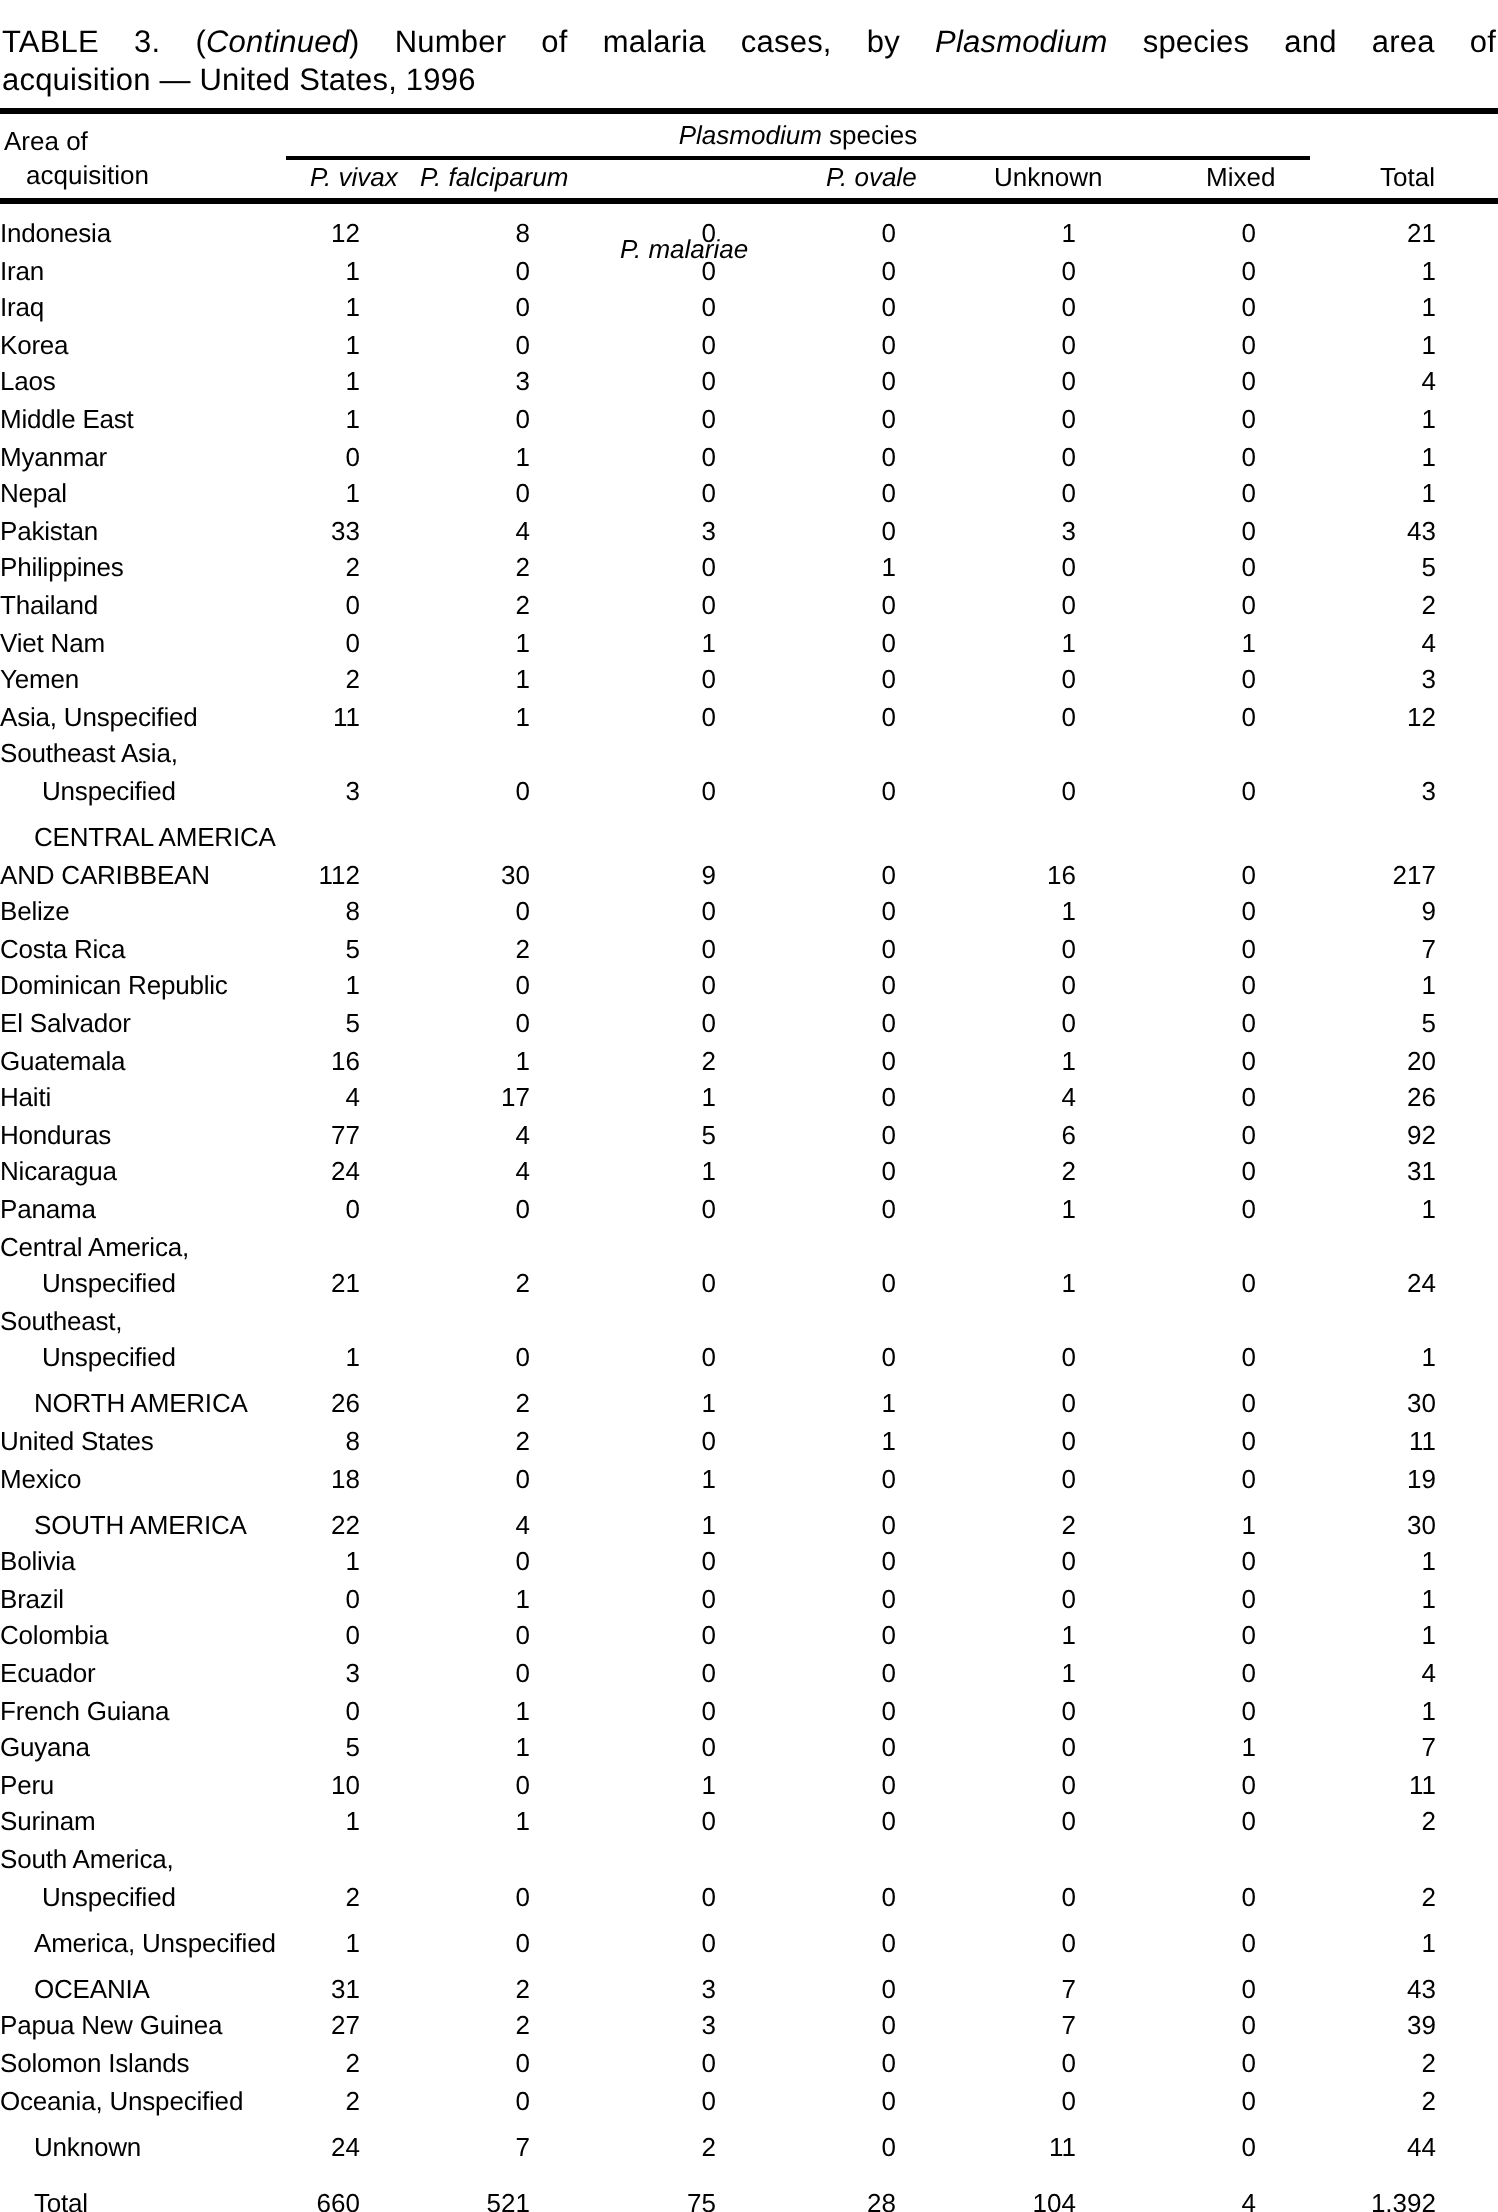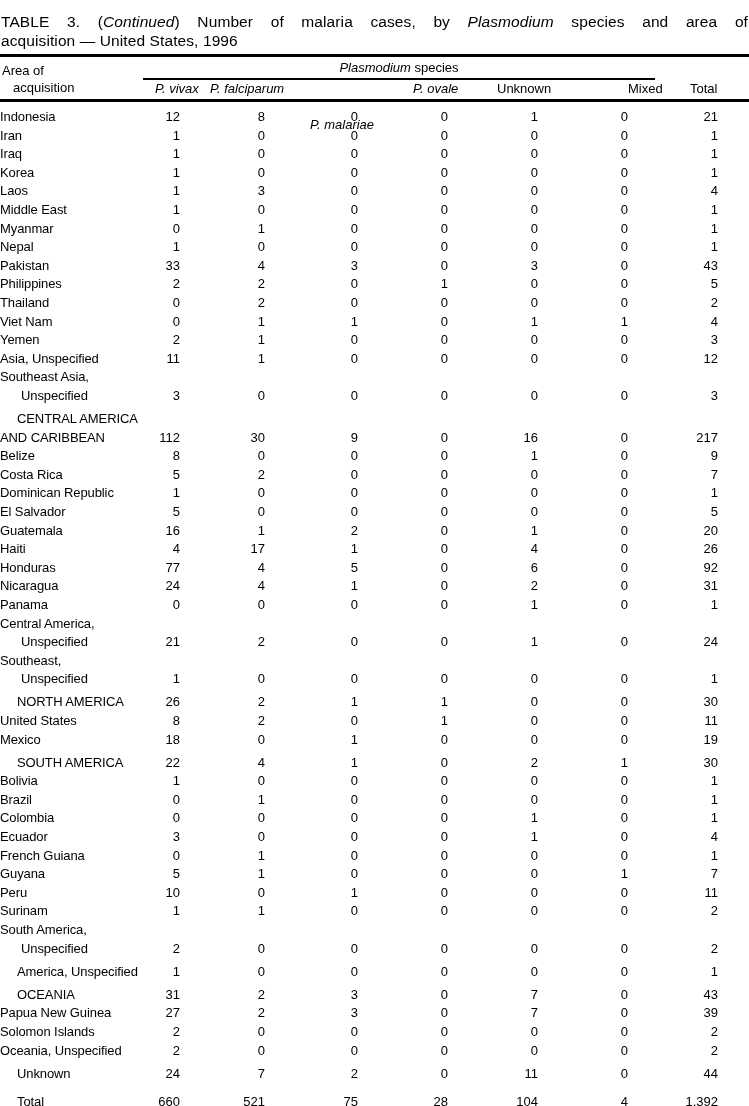--- a/index.html
+++ b/index.html
@@ -67,21 +67,21 @@
       <div class="l2">acquisition</div>
     </div>
     <div class="group-head"><span class="it">Plasmodium</span><span> species</span></div>
     <div class="group-underline"></div>
     <div id="species-labels">
         <div class="sp-label it" style="left: 155px;">P. vivax</div>
         <div class="sp-label it" style="left: 210px;">P. falciparum</div>
         <div class="sp-label it" style="left: 310px; margin-top: 36px;">P. malariae</div>
         <div class="sp-label it" style="left: 413px;">P. ovale</div>
         <div class="sp-label" style="left: 497px;">Unknown</div>
-        <div class="sp-label" style="left: 628px;">Mixed</div>
+        <div class="sp-label" style="left: 603px;">Mixed</div>
       </div>
     <div class="sp-label" style="left:690px">Total</div>
   </div>
 
   <div class="rule rule-head"></div>
 
   <div class="tbody" id="tbody">
       <div class="row">
         <div class="lab i1">Indonesia</div>
         <div class="c c0">12</div>

